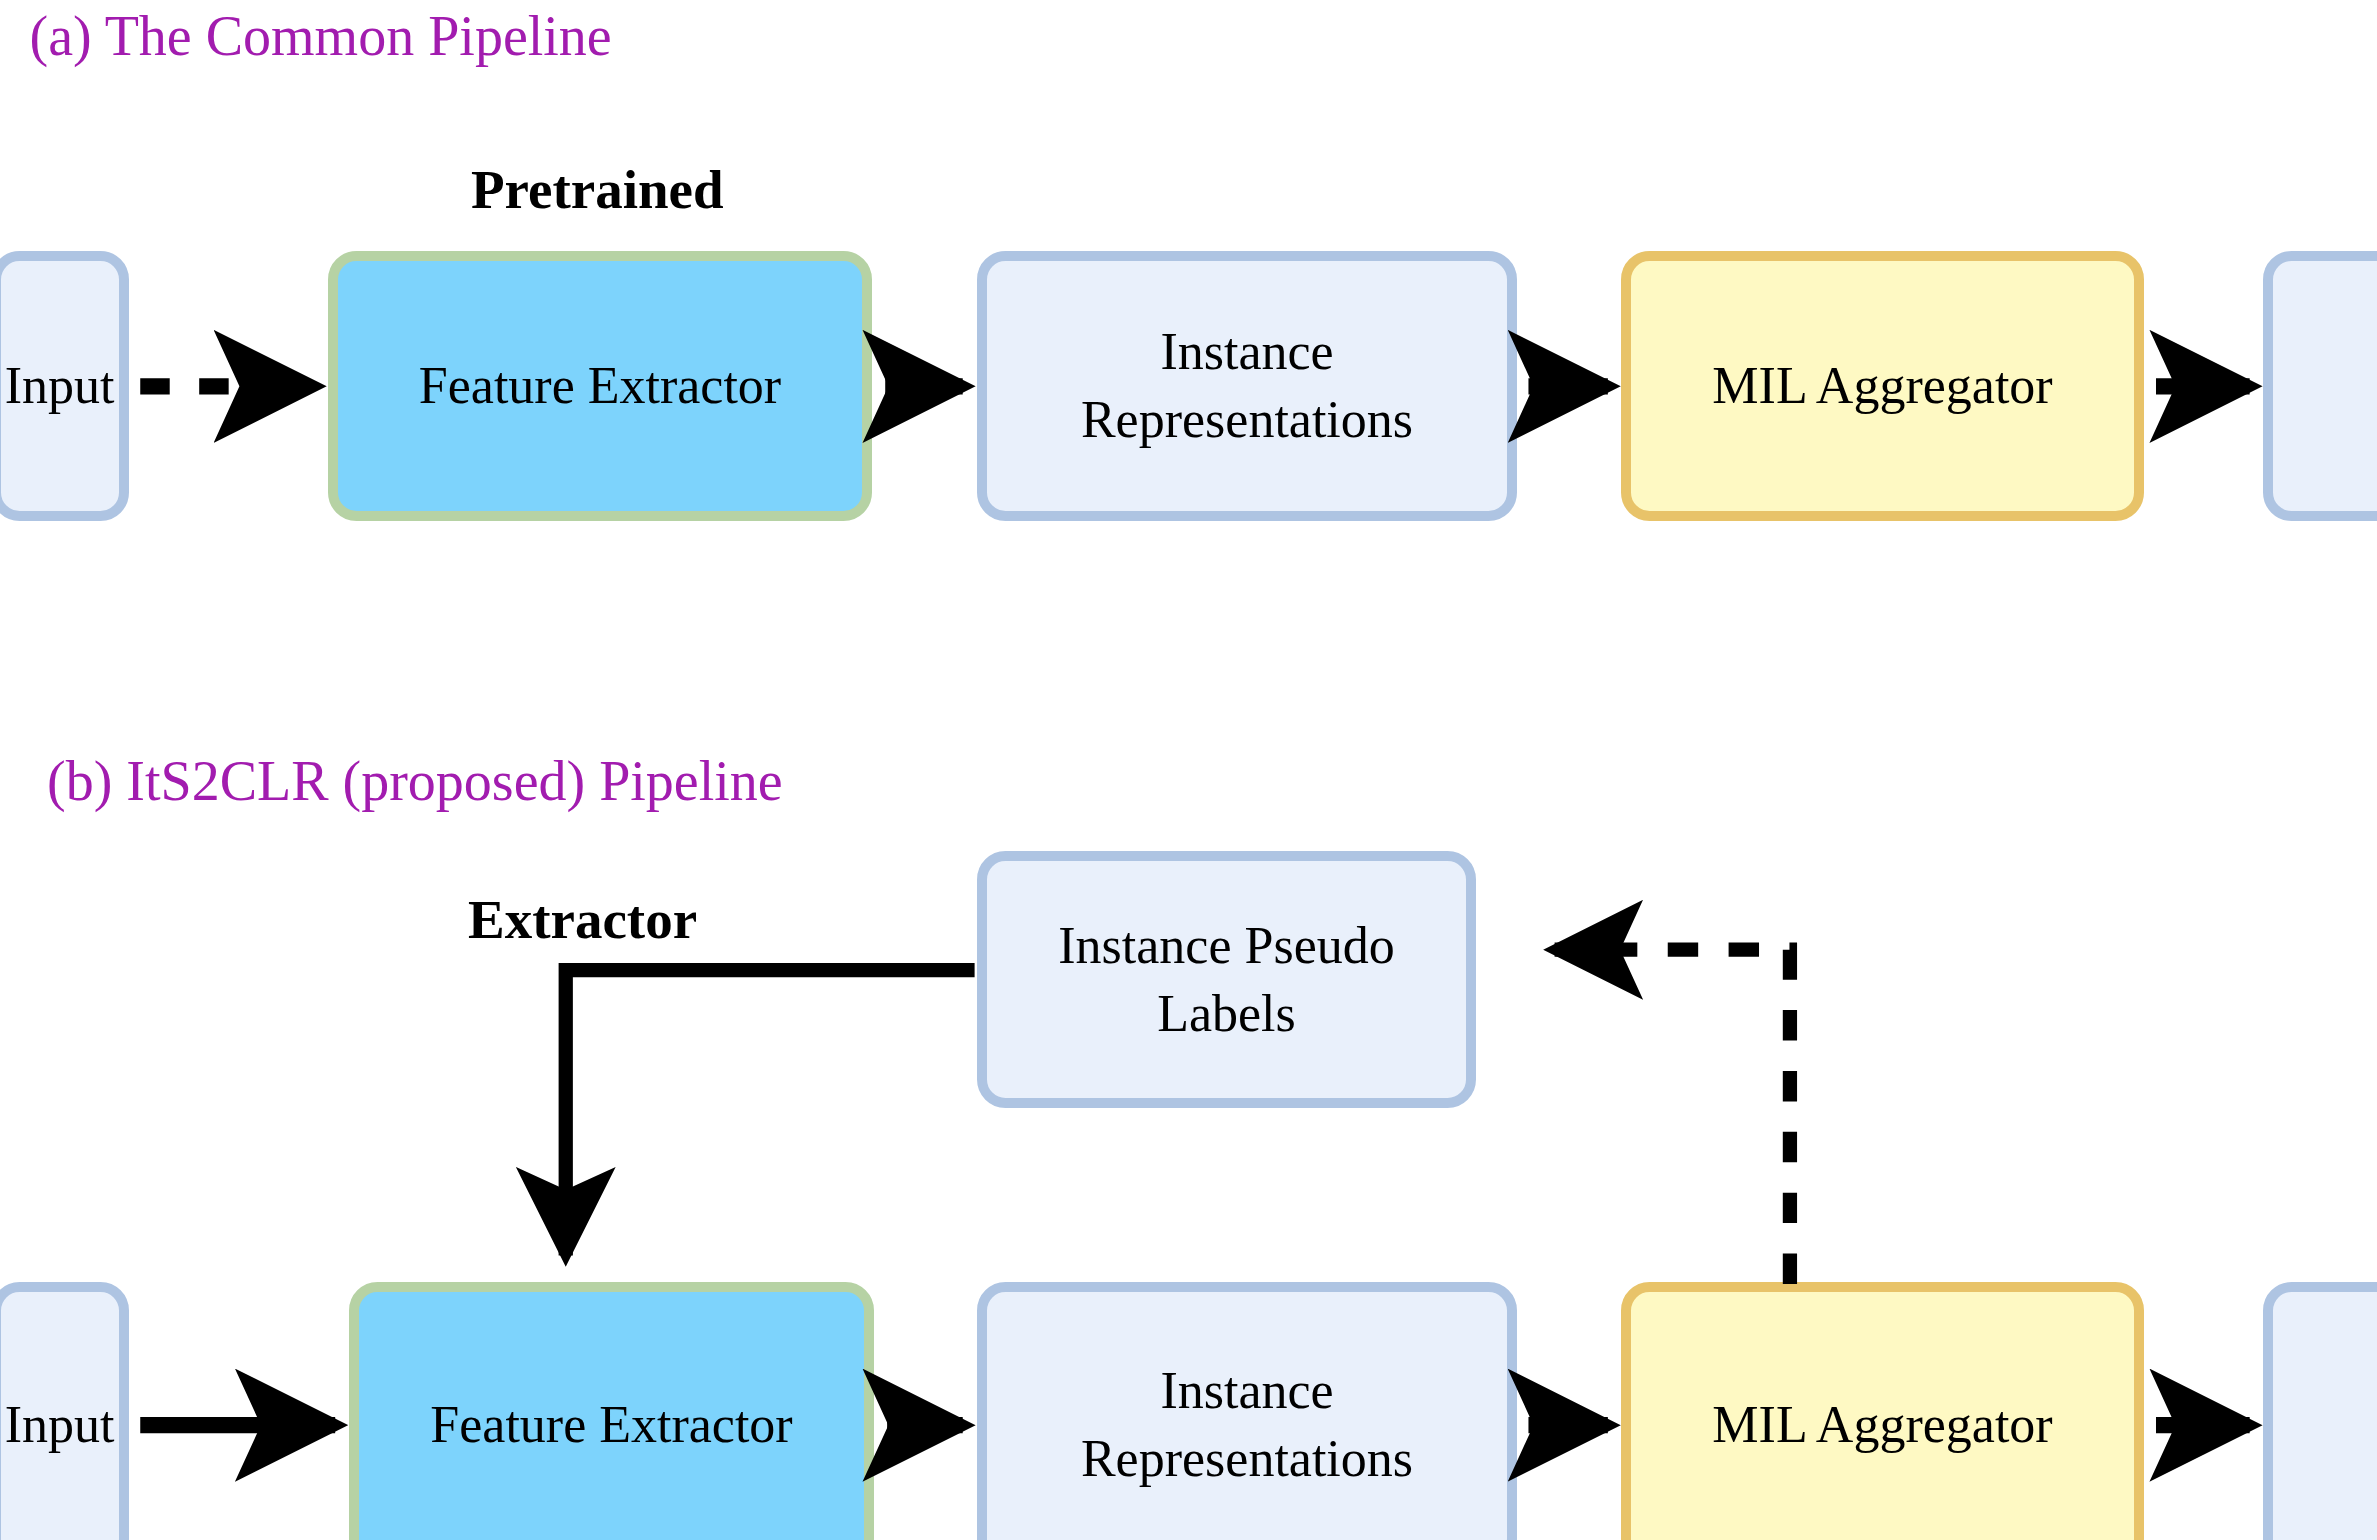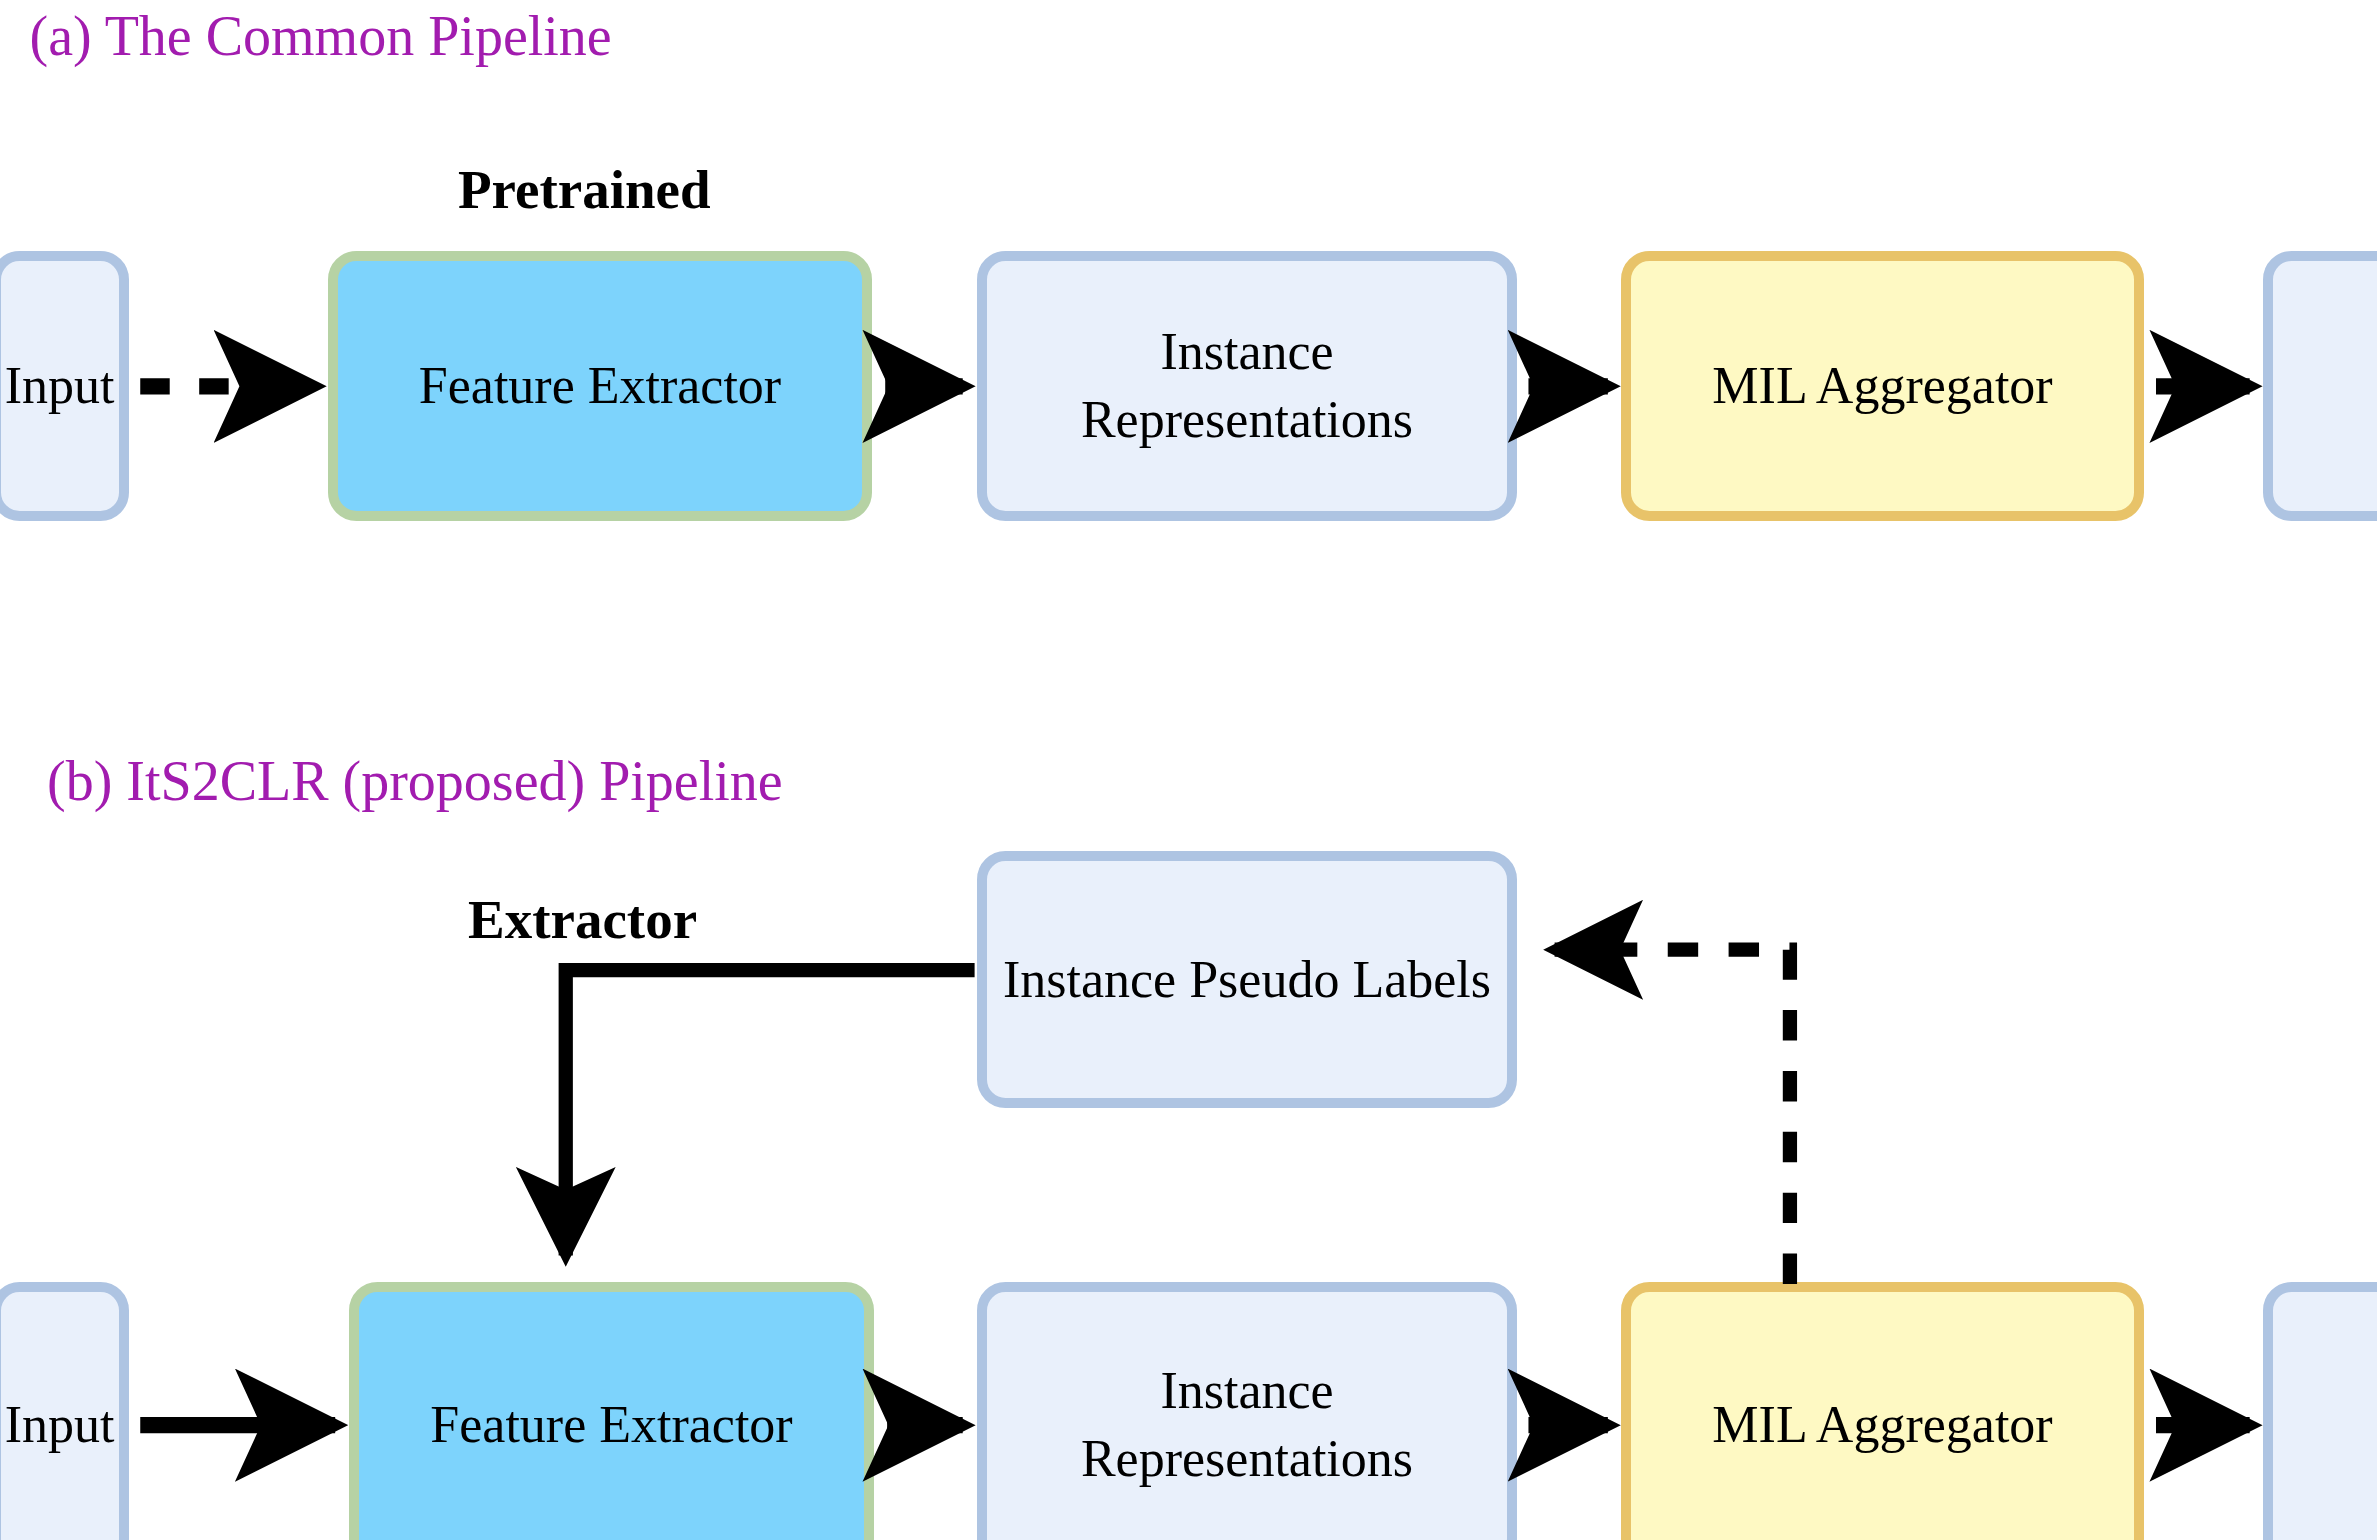--- a/index.html
+++ b/index.html
@@ -30,21 +30,21 @@
 
   .stage-label {
     position: absolute;
     font-family: "Liberation Serif", "DejaVu Serif", serif;
     font-weight: bold;
     color: #000000;
     white-space: nowrap;
     line-height: 1;
     font-size: 55px;
   }
-  #label-pretrained { left: 458px; top: 162px; }
+  #label-pretrained { left: 471px; top: 162px; }
   #label-finetuning { left: 468px; top: 892px; }
 
   
   .node {
     position: absolute;
     box-sizing: border-box;
     border-radius: 28.5px;
     display: flex;
     align-items: center;
     justify-content: center;
@@ -69,21 +69,21 @@
   }
 
   
   #a-input   { left: -9.5px;  top: 251px; width: 138px;  height: 270px; }
   #a-feature { left: 328px;  top: 251px; width: 544px; height: 270px; }
   #a-instrep { left: 977px; top: 251px; width: 540px; height: 270px; }
   #a-mil     { left: 1621px; top: 251px; width: 523px; height: 270px; }
   #a-bag     { left: 2263px; top: 251px; width: 571px; height: 270px; }
 
   
-  #b-pseudo  { left: 977px; top: 851px; width: 540px; height: 257px; }
+  #b-pseudo  { left: 977px; top: 851px; width: 499px; height: 257px; }
   #b-input   { left: -9.5px;  top: 1282px; width: 138px;  height: 285px; }
   #b-feature { left: 349px;  top: 1282px; width: 525px; height: 285px; }
   #b-instrep { left: 977px; top: 1282px; width: 540px; height: 285px; }
   #b-mil     { left: 1621px; top: 1282px; width: 523px; height: 285px; }
   #b-bag     { left: 2263px; top: 1282px; width: 571px; height: 285px; }
 
   
   #wires {
     position: absolute;
     left: 0; top: 0;

